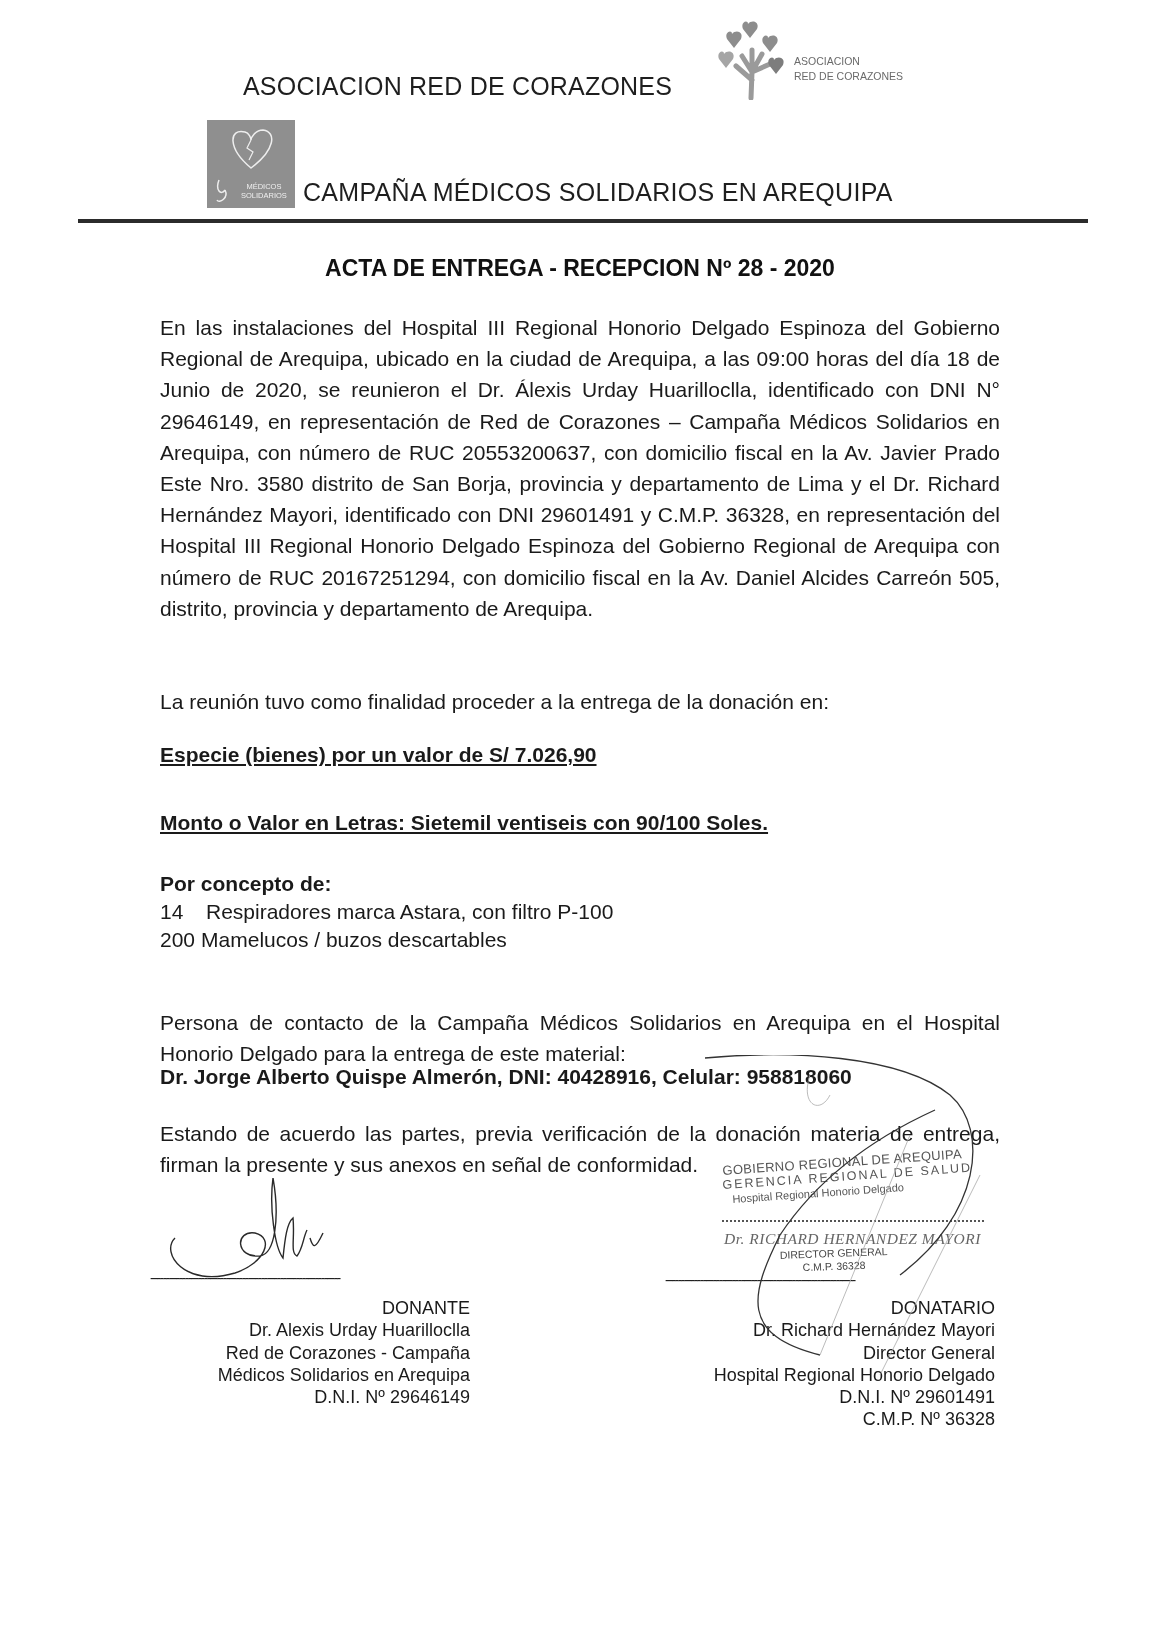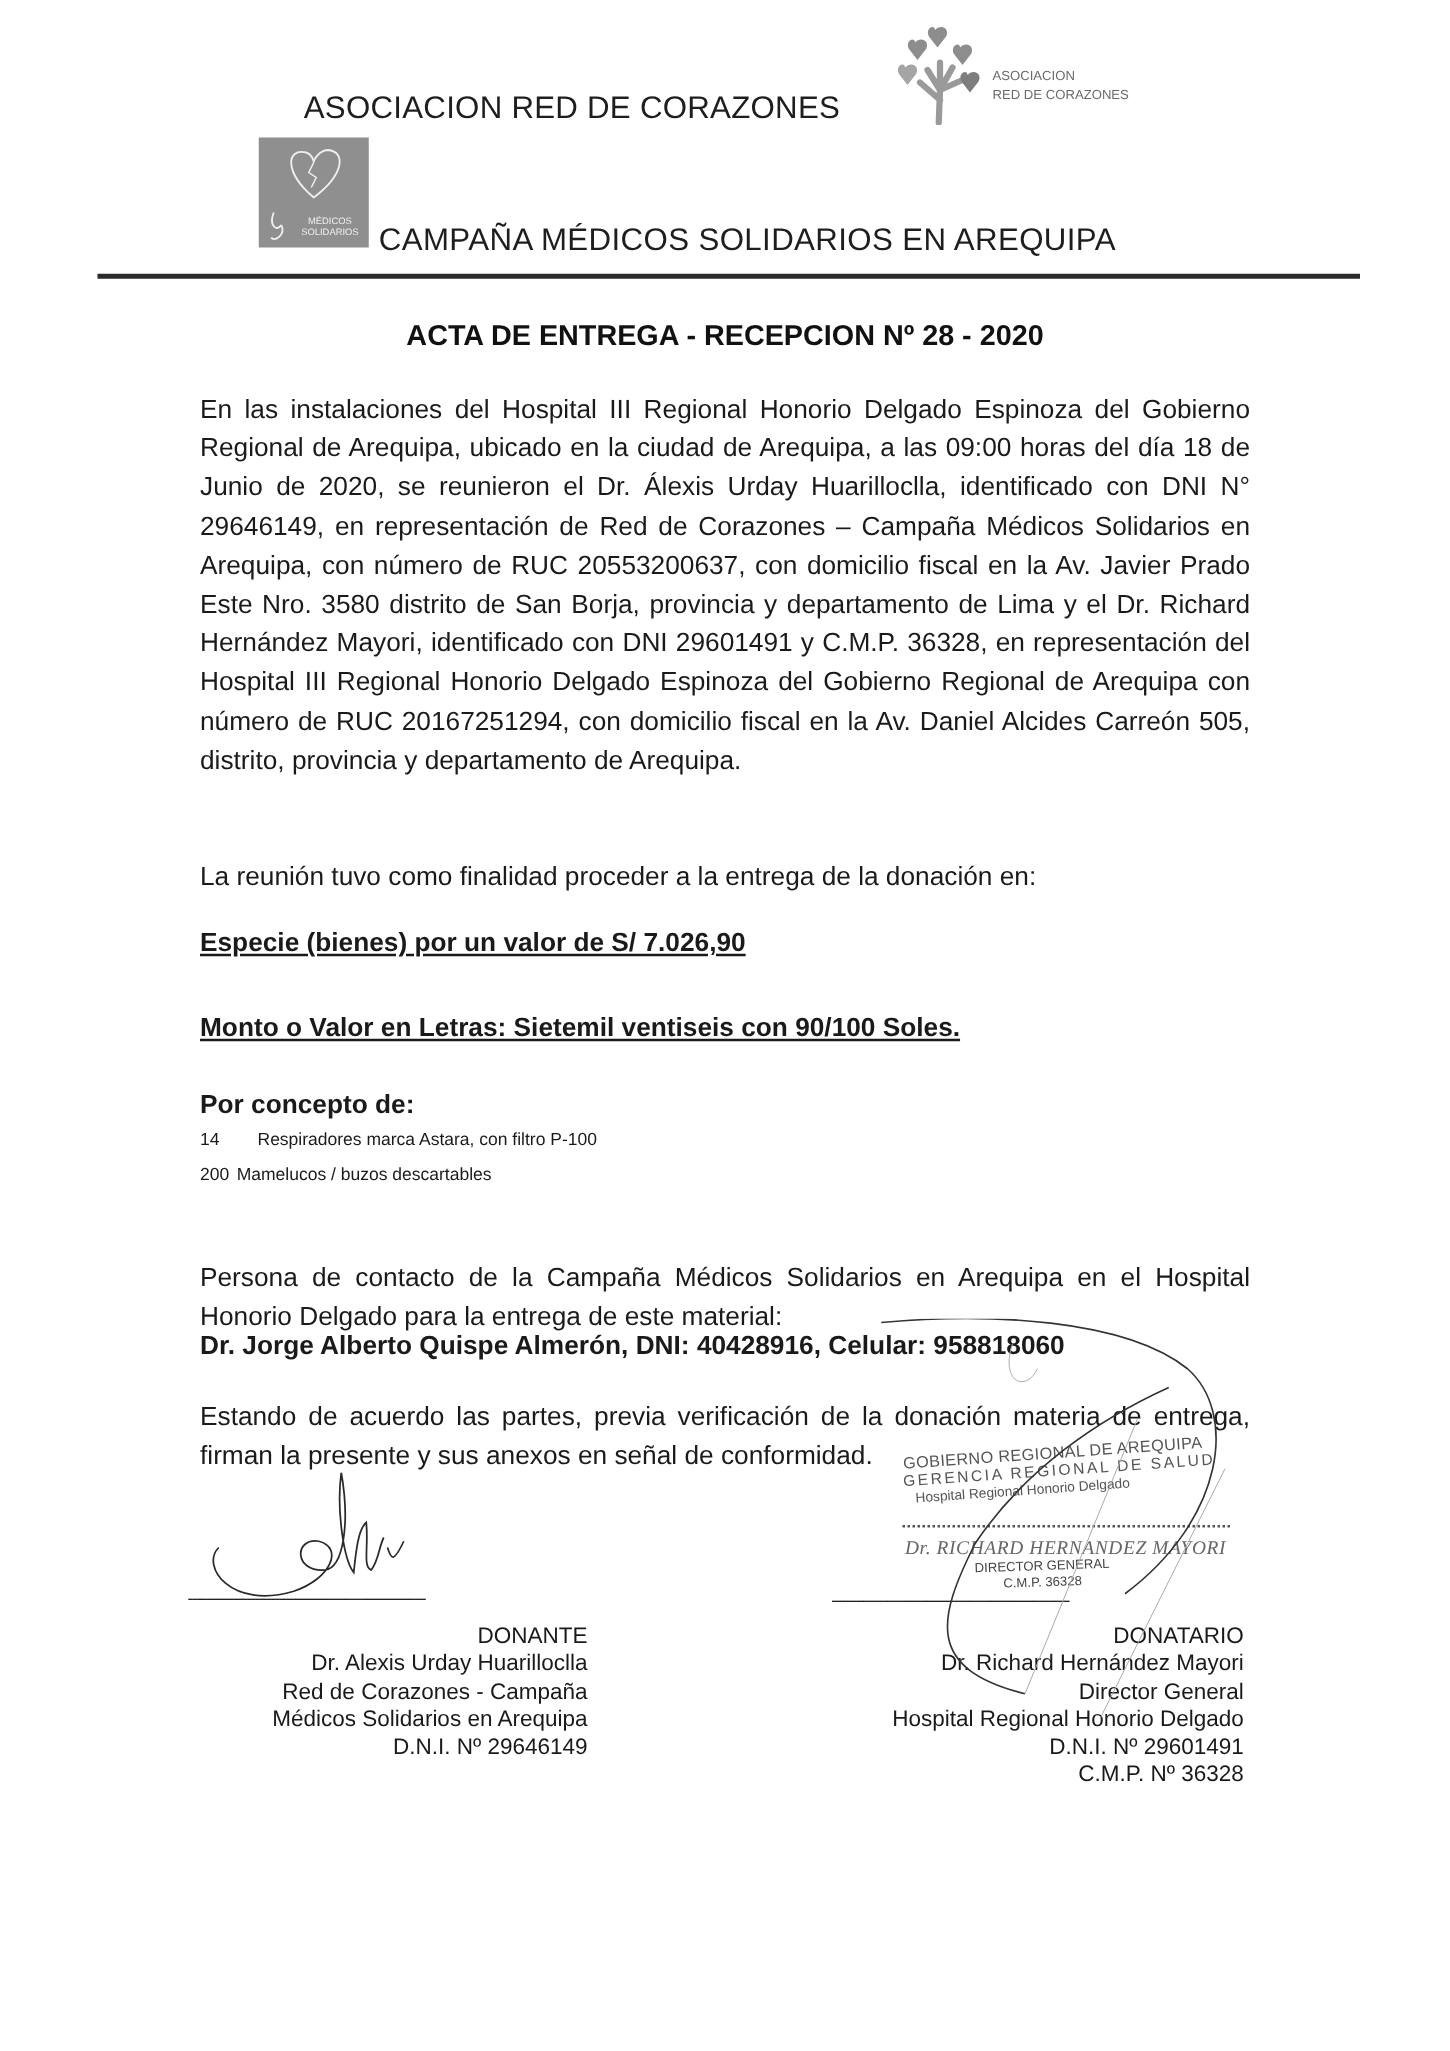--- a/index.html
+++ b/index.html
@@ -6,39 +6,39 @@
   body {
     width: 1160px; height: 1641px; position: relative; overflow: hidden;
     font-family: "Liberation Sans", sans-serif; color: #1a1a1a;
   }
   .abs { position: absolute; }
 
   
   .org-title { left: 243px; top: 72px; font-size: 25px; letter-spacing: 0.2px; color: #1e1e1e; }
   .tree-logo { left: 718px; top: 20px; width: 70px; height: 80px; }
   .tree-logo-text { left: 794px; top: 54px; font-size: 10.5px; color: #6a6a6a; line-height: 15px; }
-  .medicos-logo { left: 207px; top: 110px; width: 88px; height: 88px; background: #8f8f8f; }
+  .medicos-logo { left: 207px; top: 120px; width: 88px; height: 88px; background: #8f8f8f; }
   .medicos-logo-text { position: absolute; left: 34px; top: 62px; font-size: 7.5px; color: #f0f0f0; line-height: 9px; text-align: center; }
   .campaign-title { left: 303px; top: 178px; font-size: 25px; color: #1e1e1e; letter-spacing: 0.3px; }
   .header-rule { left: 78px; top: 219px; width: 1010px; height: 4px; background: #2b2b2b; }
 
   
   .doc-title { left: 0; width: 1160px; top: 255px; text-align: center; font-weight: bold; font-size: 23px; color: #111; }
 
   
   .para {
     left: 160px; width: 840px; font-size: 21px; line-height: 31.2px; text-align: justify; color: #1a1a1a;
   }
   .p1 { top: 312px; }
   .p2 { top: 686px; }
   .underline-bold { left: 160px; font-size: 21px; font-weight: bold; text-decoration: underline; color: #1a1a1a; }
   .especie { top: 743px; }
   .monto { top: 811px; }
   .concepto-head { left: 160px; top: 872px; font-size: 21px; font-weight: bold; }
-  .items { left: 160px; top: 898px; font-size: 14px; line-height: 27.5px; }
+  .items { left: 160px; top: 898px; font-size: 21px; line-height: 27.5px; }
   .items .qty { display: inline-block; min-width: 46px; }
   .items .qty.wide { min-width: 0; margin-right: 6px; }
   .p3 { top: 1007px; }
   .contact-line { left: 160px; top: 1065px; font-size: 21px; font-weight: bold; }
   .p4 { top: 1118px; }
 
   
   .sig-left-svg { left: 165px; top: 1178px; width: 200px; height: 105px; }
   .sig-line { font-size: 14px; letter-spacing: -1.5px; color: #222; white-space: nowrap; overflow: hidden; }
   .sig-line-left { left: 150px; top: 1270px; width: 315px; }

